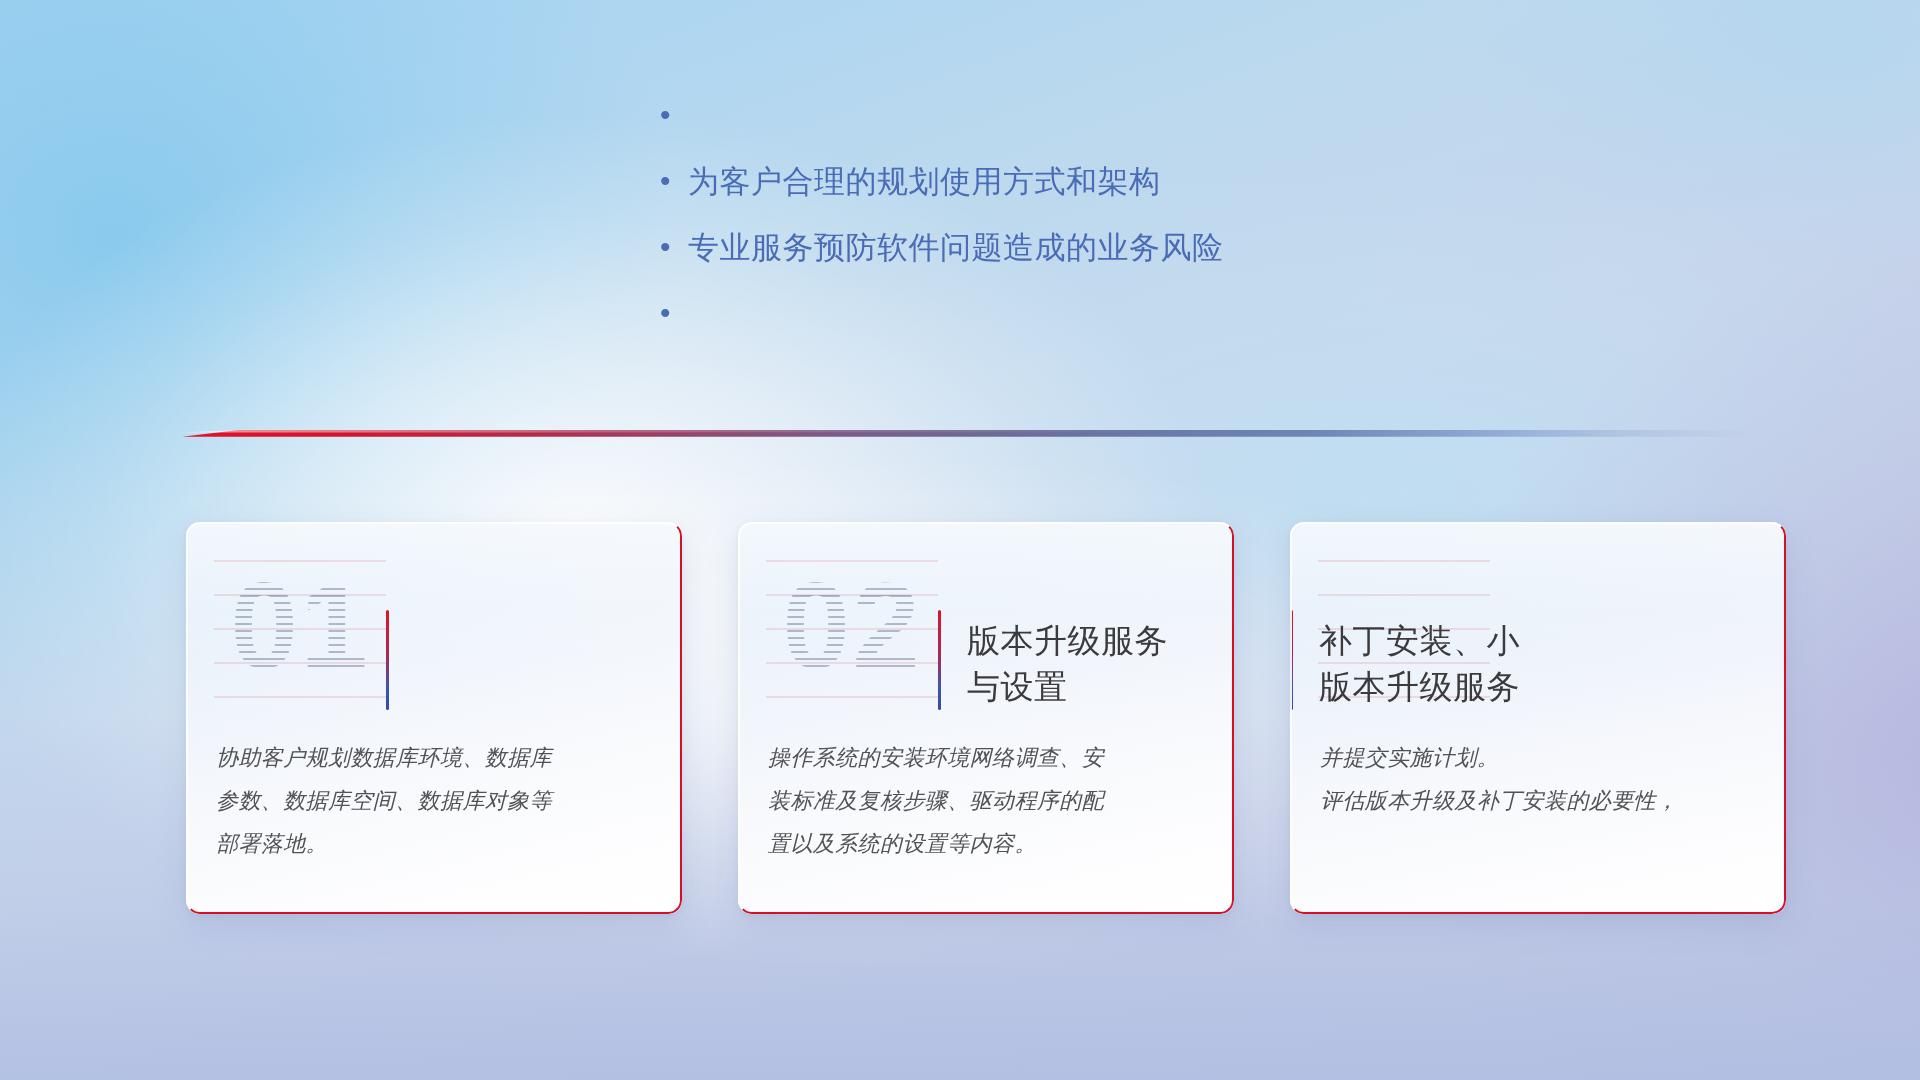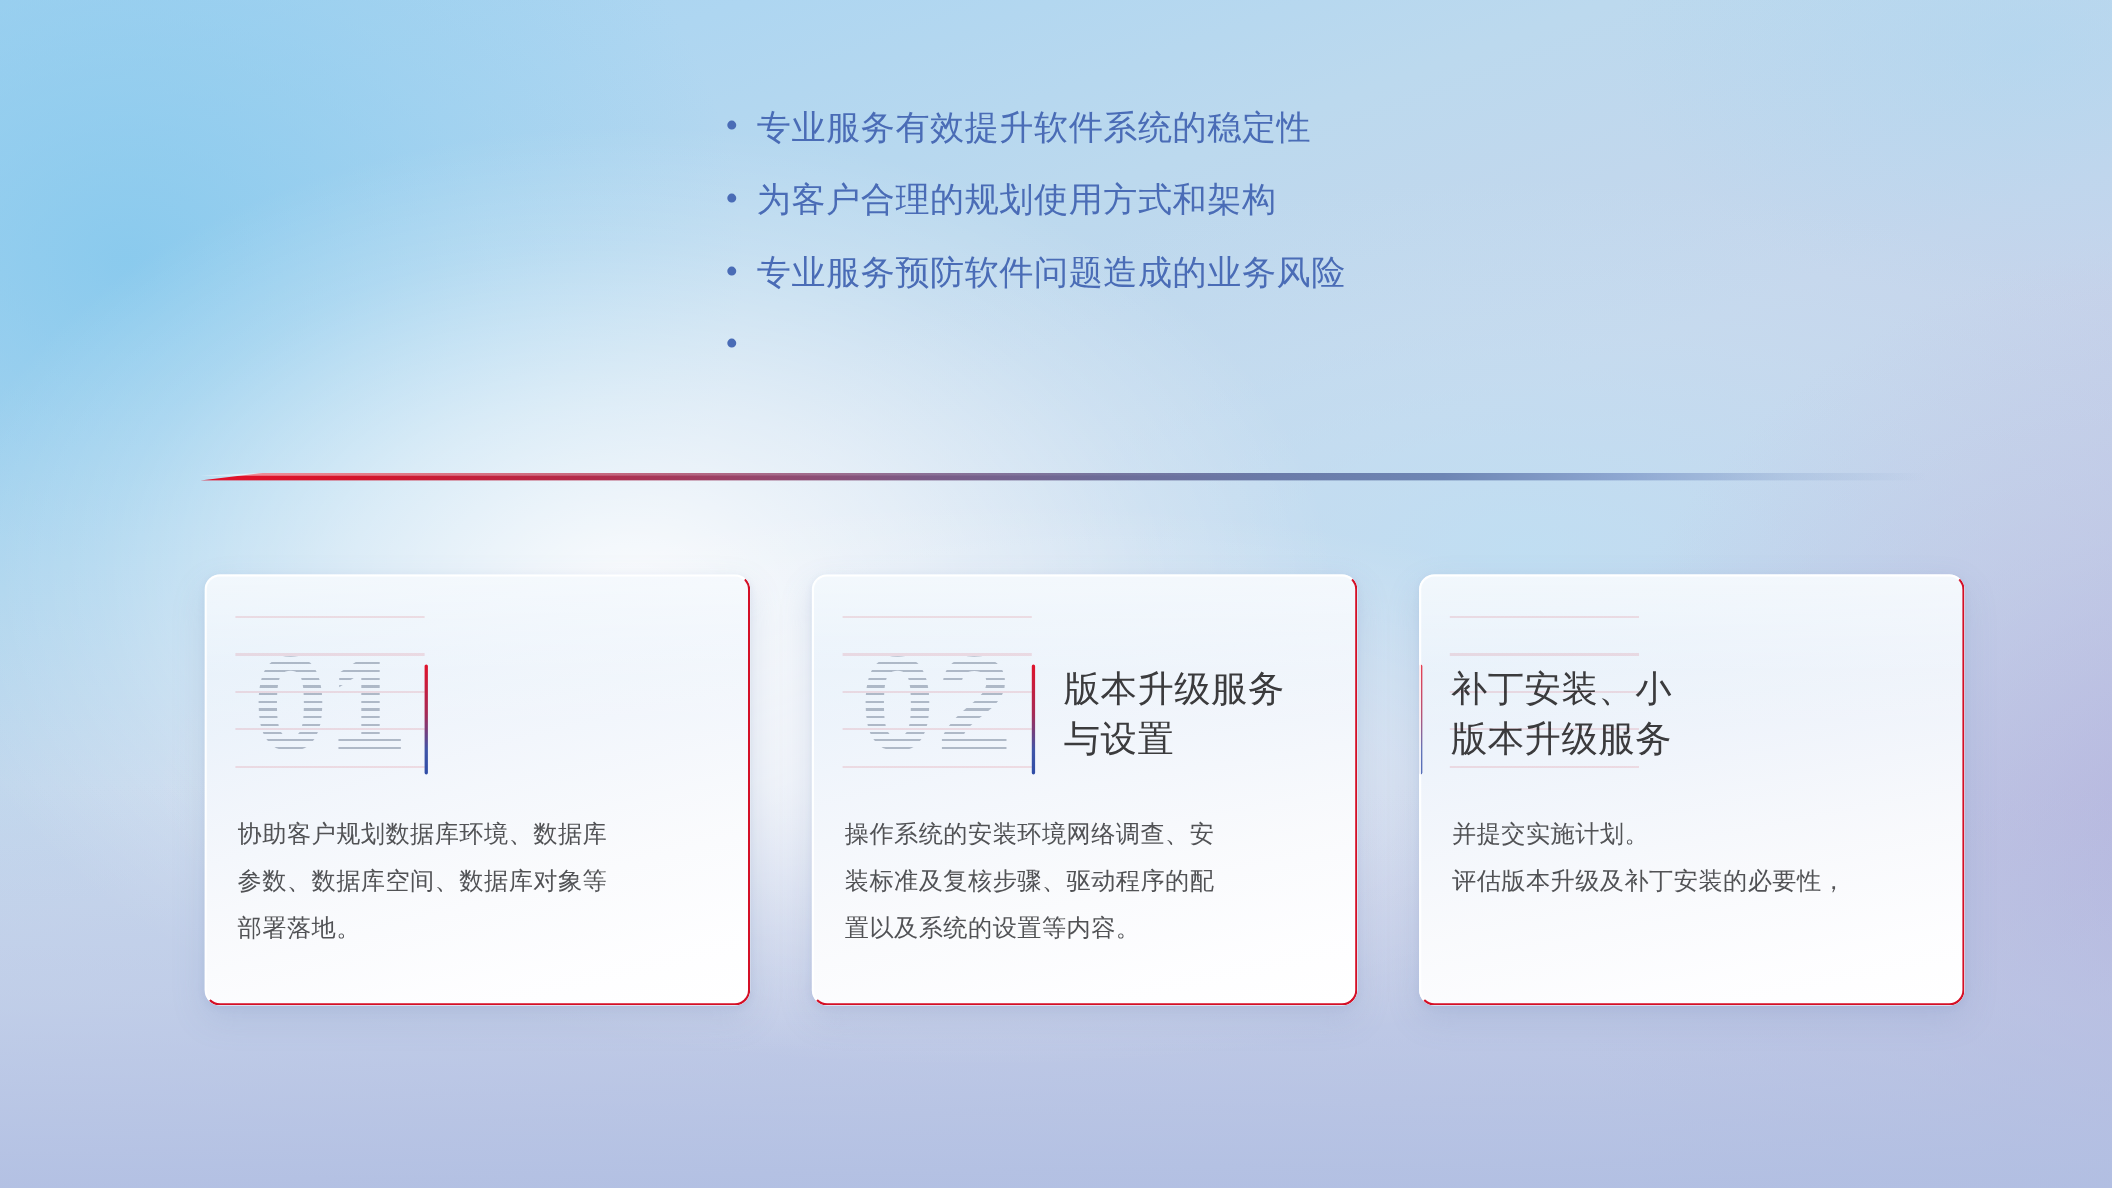--- a/index.html
+++ b/index.html
@@ -201,25 +201,25 @@
     border-radius: 14px 14px 0 0;
     background: linear-gradient(to bottom,
         rgba(255,255,255,0.55) 0%,
         rgba(255,255,255,0.10) 60%,
         rgba(255,255,255,0) 100%);
     pointer-events: none;
   }
 
   .card-head {
     position: absolute;
-    left: 0; top: 52px;
+    left: 0; top: 38px;
     width: 100%;
     height: 150px;
     display: flex;
-    align-items: center;
+    align-items: flex-end;
   }
 
   
   .card-number {
     position: relative;
     flex: 0 0 auto;
     width: 172px;
     margin-left: 28px;
     height: 150px;
     font-size: 122px;
@@ -279,41 +279,40 @@
   .card-body {
     position: absolute;
     left: 30px;
     right: 26px;
     top: 214px;
     font-size: 22px;
     line-height: 43px;
     color: #515255;
     letter-spacing: 0.4px;
   }
-  .card-body .b-line { display: block; white-space: nowrap; }
+  .card-body .b-line { display: block; white-space: nowrap; font-style: italic; }
 </style>
 </head>
 <body>
 
 <div id="slide">
 
   <div class="bg-layer bg-base"></div>
   <div class="bg-layer bg-glow-b"></div>
   <div class="bg-layer bg-glow-c"></div>
   <div class="bg-layer bg-glow-a"></div>
   <div class="bg-layer bg-glow-d"></div>
   <div class="bg-layer bg-glow-e"></div>
   <div class="bg-layer bg-glow-f"></div>
   <div class="bg-layer bg-glow-g"></div>
 
   <div class="bullets">
 
     <div class="bullet-row">
       <span class="bullet-dot">•</span>
-      <span class="bullet-text">专业服务有效提升软件系统的稳定性</span>
     </div>
 
     <div class="bullet-row">
       <span class="bullet-dot">•</span>
       <span class="bullet-text">为客户合理的规划使用方式和架构</span>
     </div>
 
     <div class="bullet-row">
       <span class="bullet-dot">•</span>
       <span class="bullet-text">专业服务预防软件问题造成的业务风险</span>

